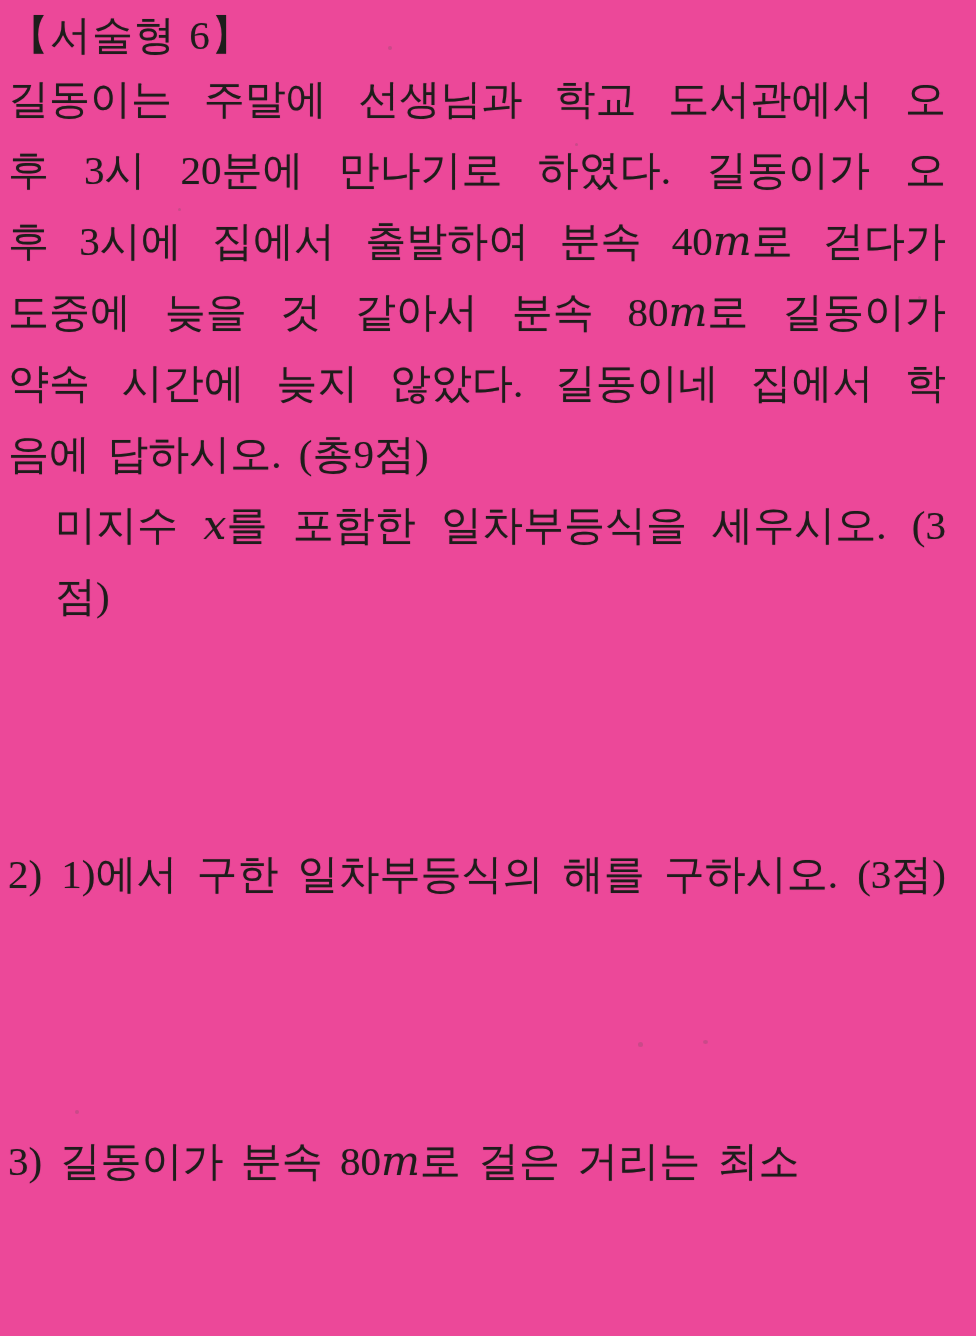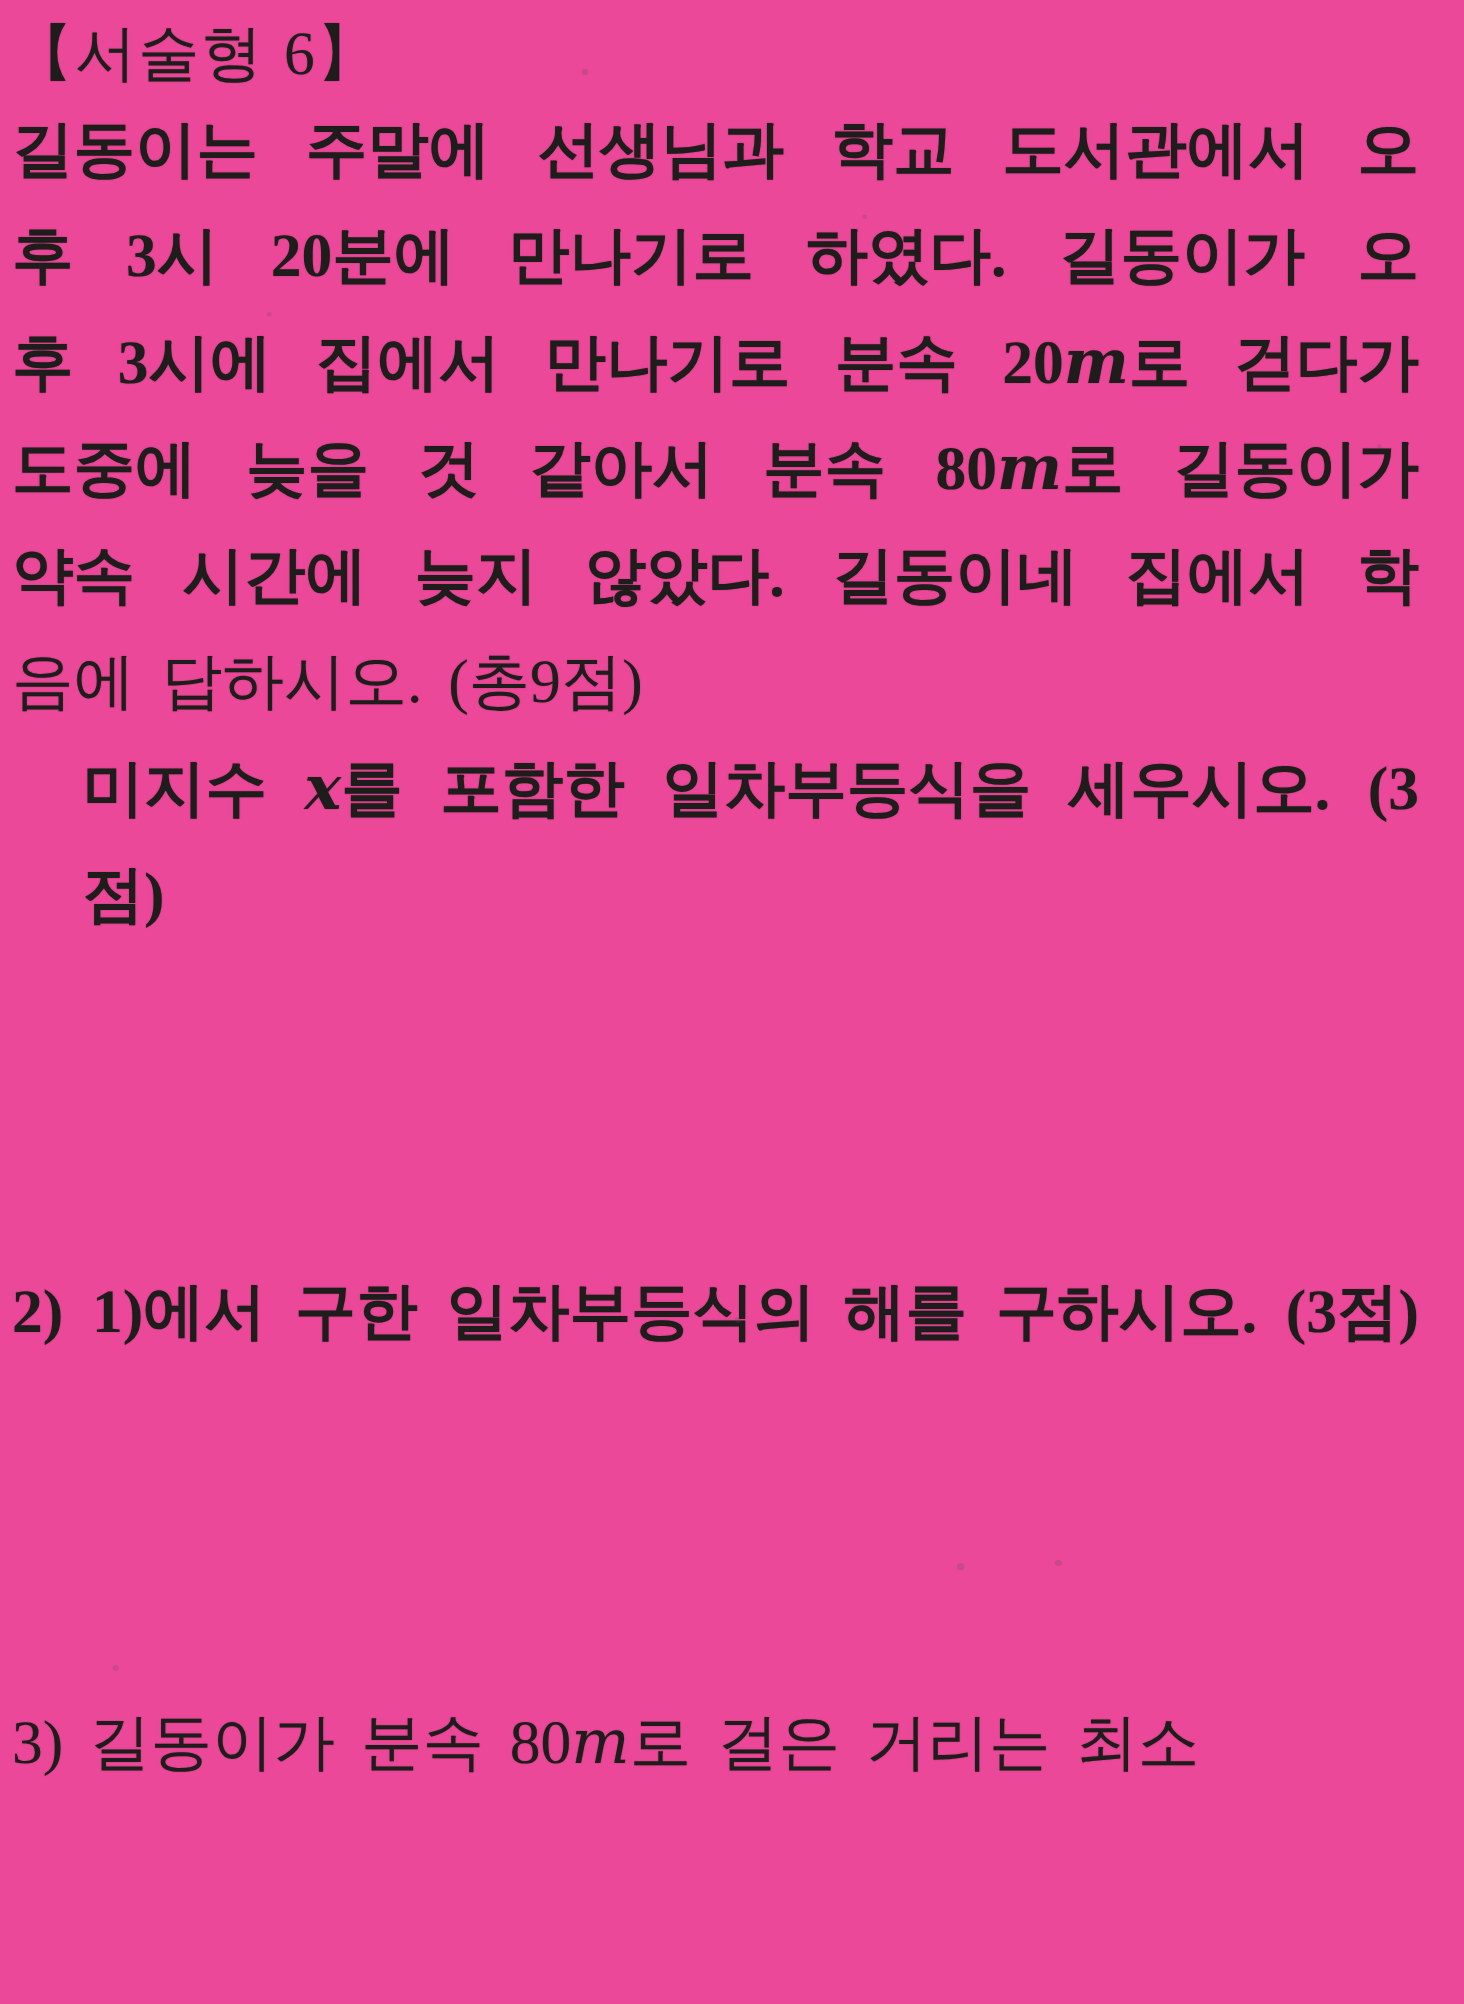--- a/index.html
+++ b/index.html
@@ -25,21 +25,20 @@
     word-spacing: 7px;
   }
   .header-line {
     line-height: 58px;
     letter-spacing: 1px;
     word-spacing: 2px;
   }
   .j {
     text-align: justify;
     text-align-last: justify;
-    font-weight: bold;
   }
   .indent1 { padding-left: 47px; }
   .q-block-2 { margin-top: 207px; }
   .q-block-3 { margin-top: 216px; }
   .var {
     font-style: italic;
     font-family: "DejaVu Serif", serif;
     letter-spacing: 0;
   }
   .num {
@@ -61,21 +60,21 @@
   </div>
 
   <div>
     <div class="line j">
       <span>길동이는 주말에 선생님과 학교 도서관에서 오</span>
     </div>
     <div class="line j">
       <span>후 3시 20분에 만나기로 하였다. 길동이가 오</span>
     </div>
     <div class="line j">
-      <span>후 3시에 집에서 만나기로 분속 </span><span class="num">20</span><span class="var">m</span><span>로 걷다가</span>
+      <span>후 3시에 집에서 출발하여 분속 </span><span class="num">40</span><span class="var">m</span><span>로 걷다가</span>
     </div>
     <div class="line j">
       <span>도중에 늦을 것 같아서 분속 </span><span class="num">80</span><span class="var">m</span><span>로 길동이가</span>
     </div>
     <div class="line j">
       <span>약속 시간에 늦지 않았다. 길동이네 집에서 학</span>
     </div>
     <div class="line">
       <span>음에 답하시오. (총9점)</span>
     </div>

